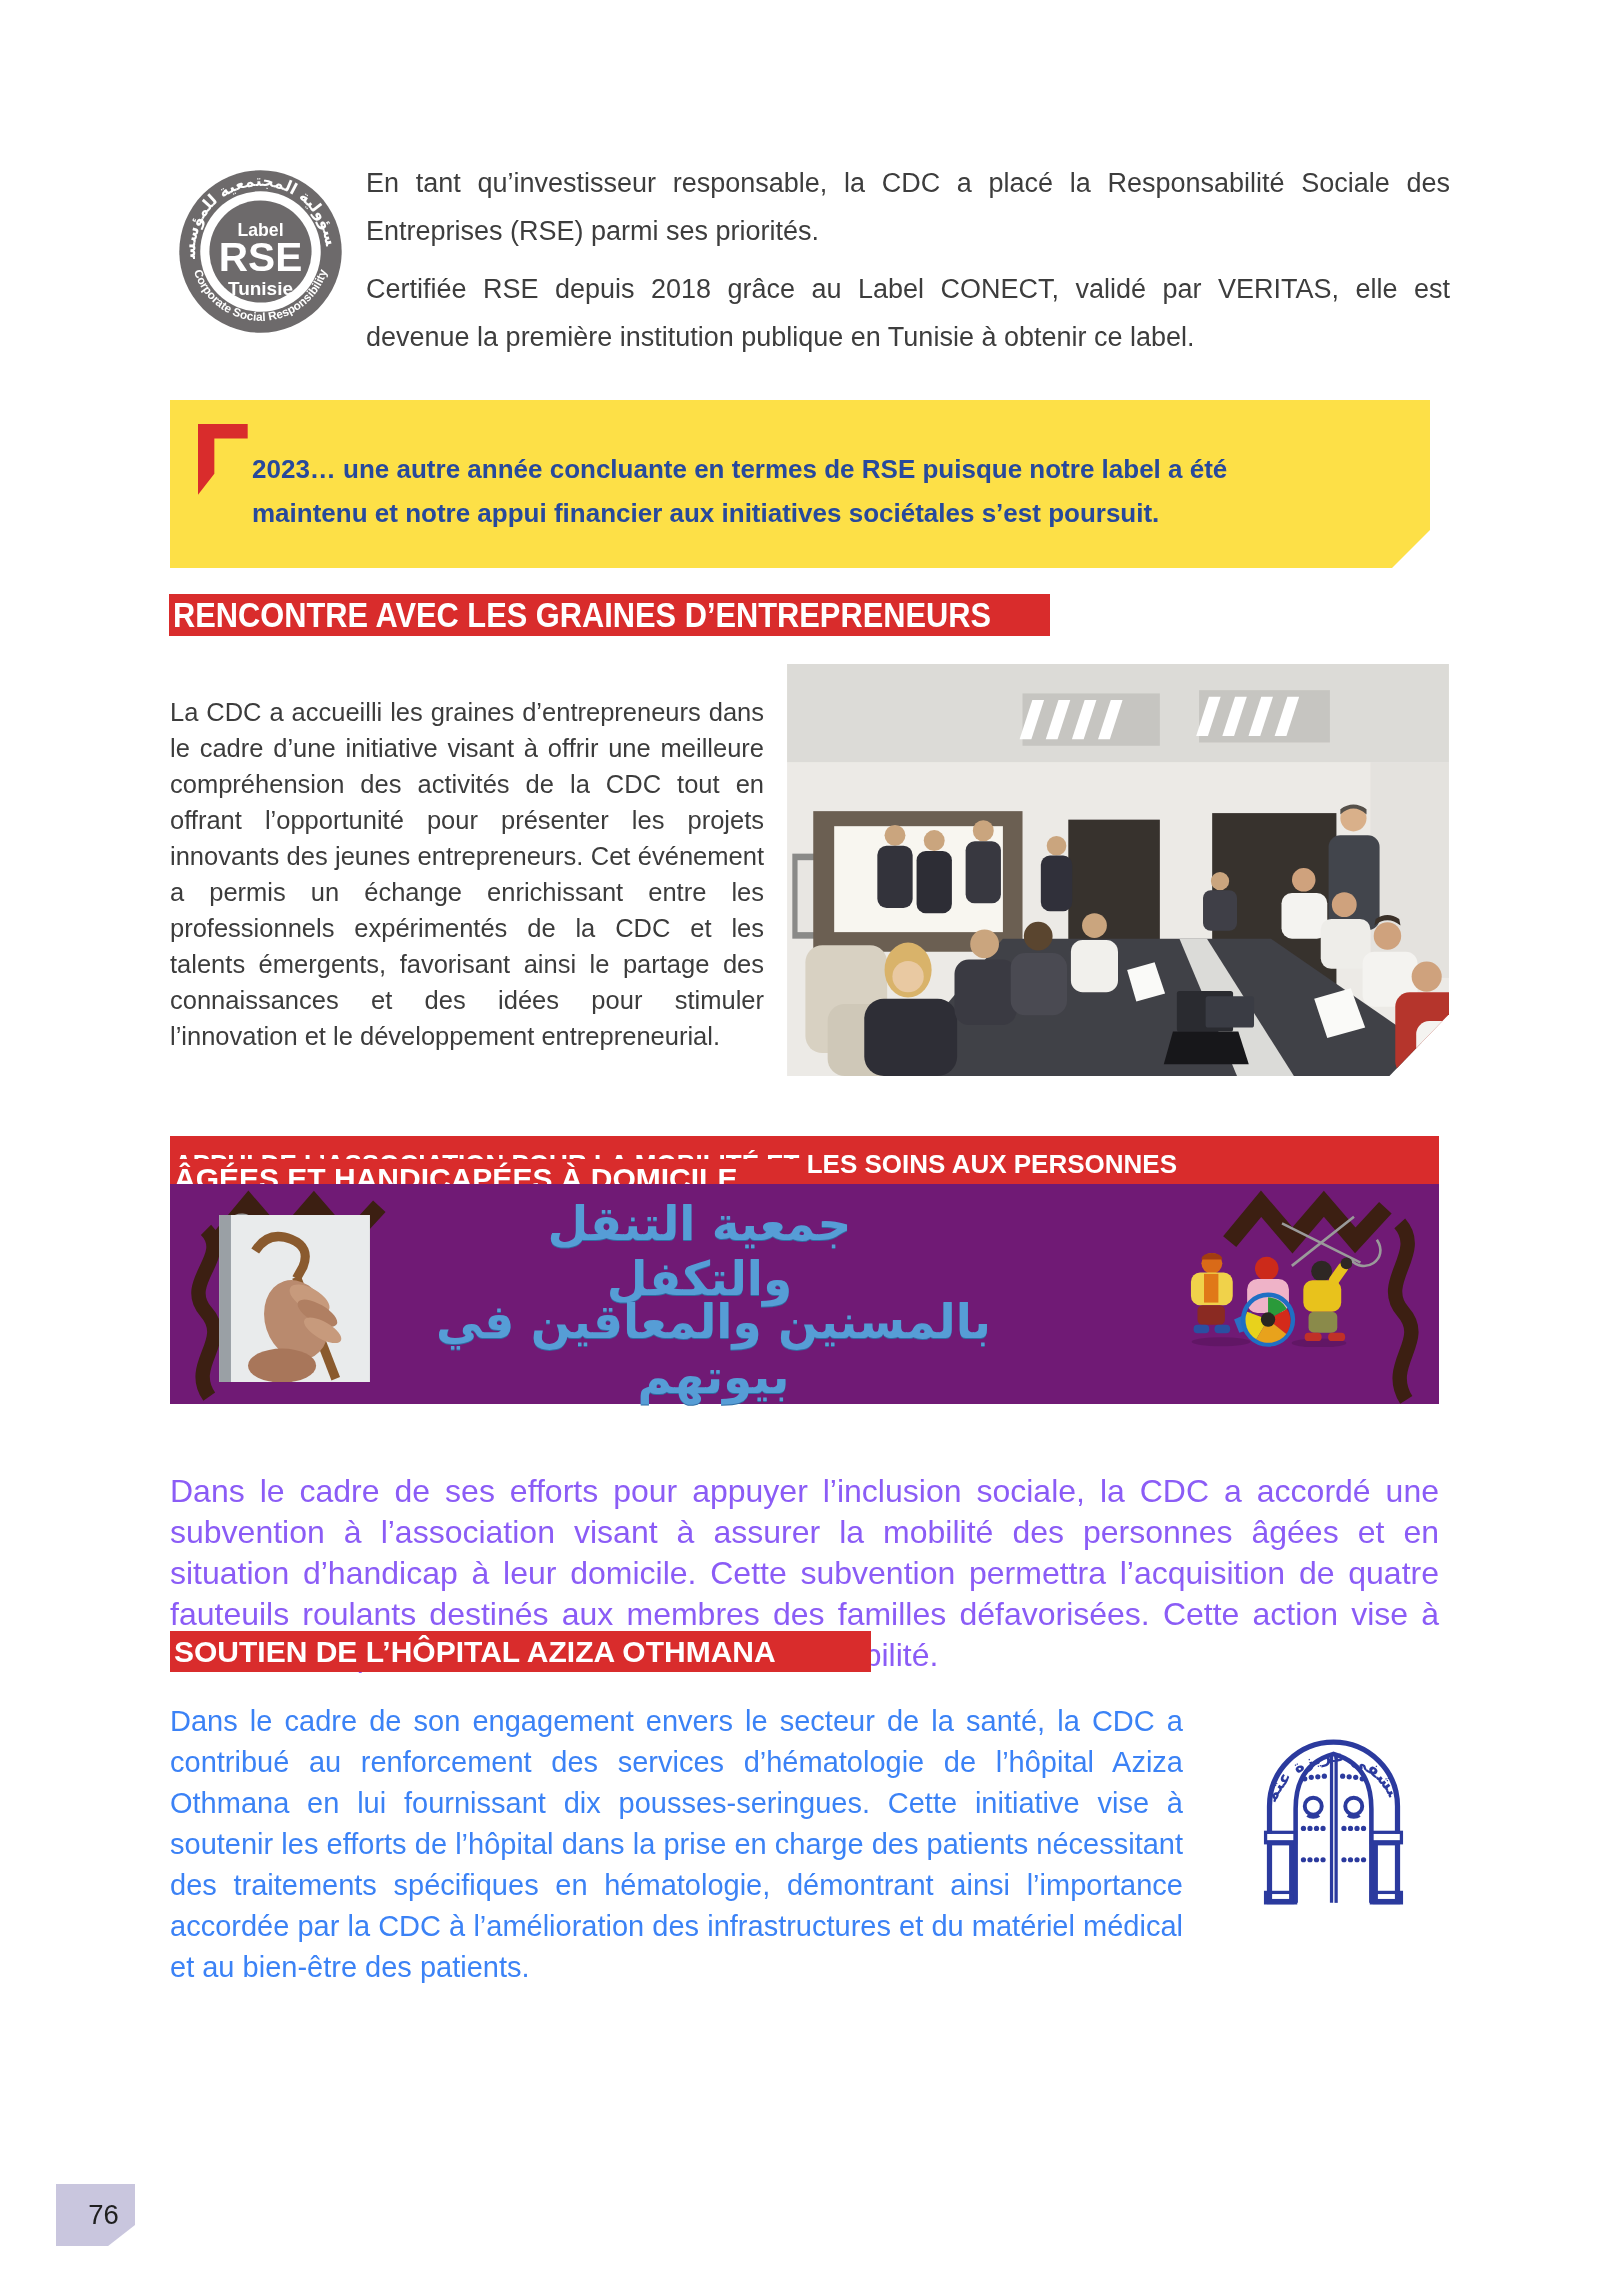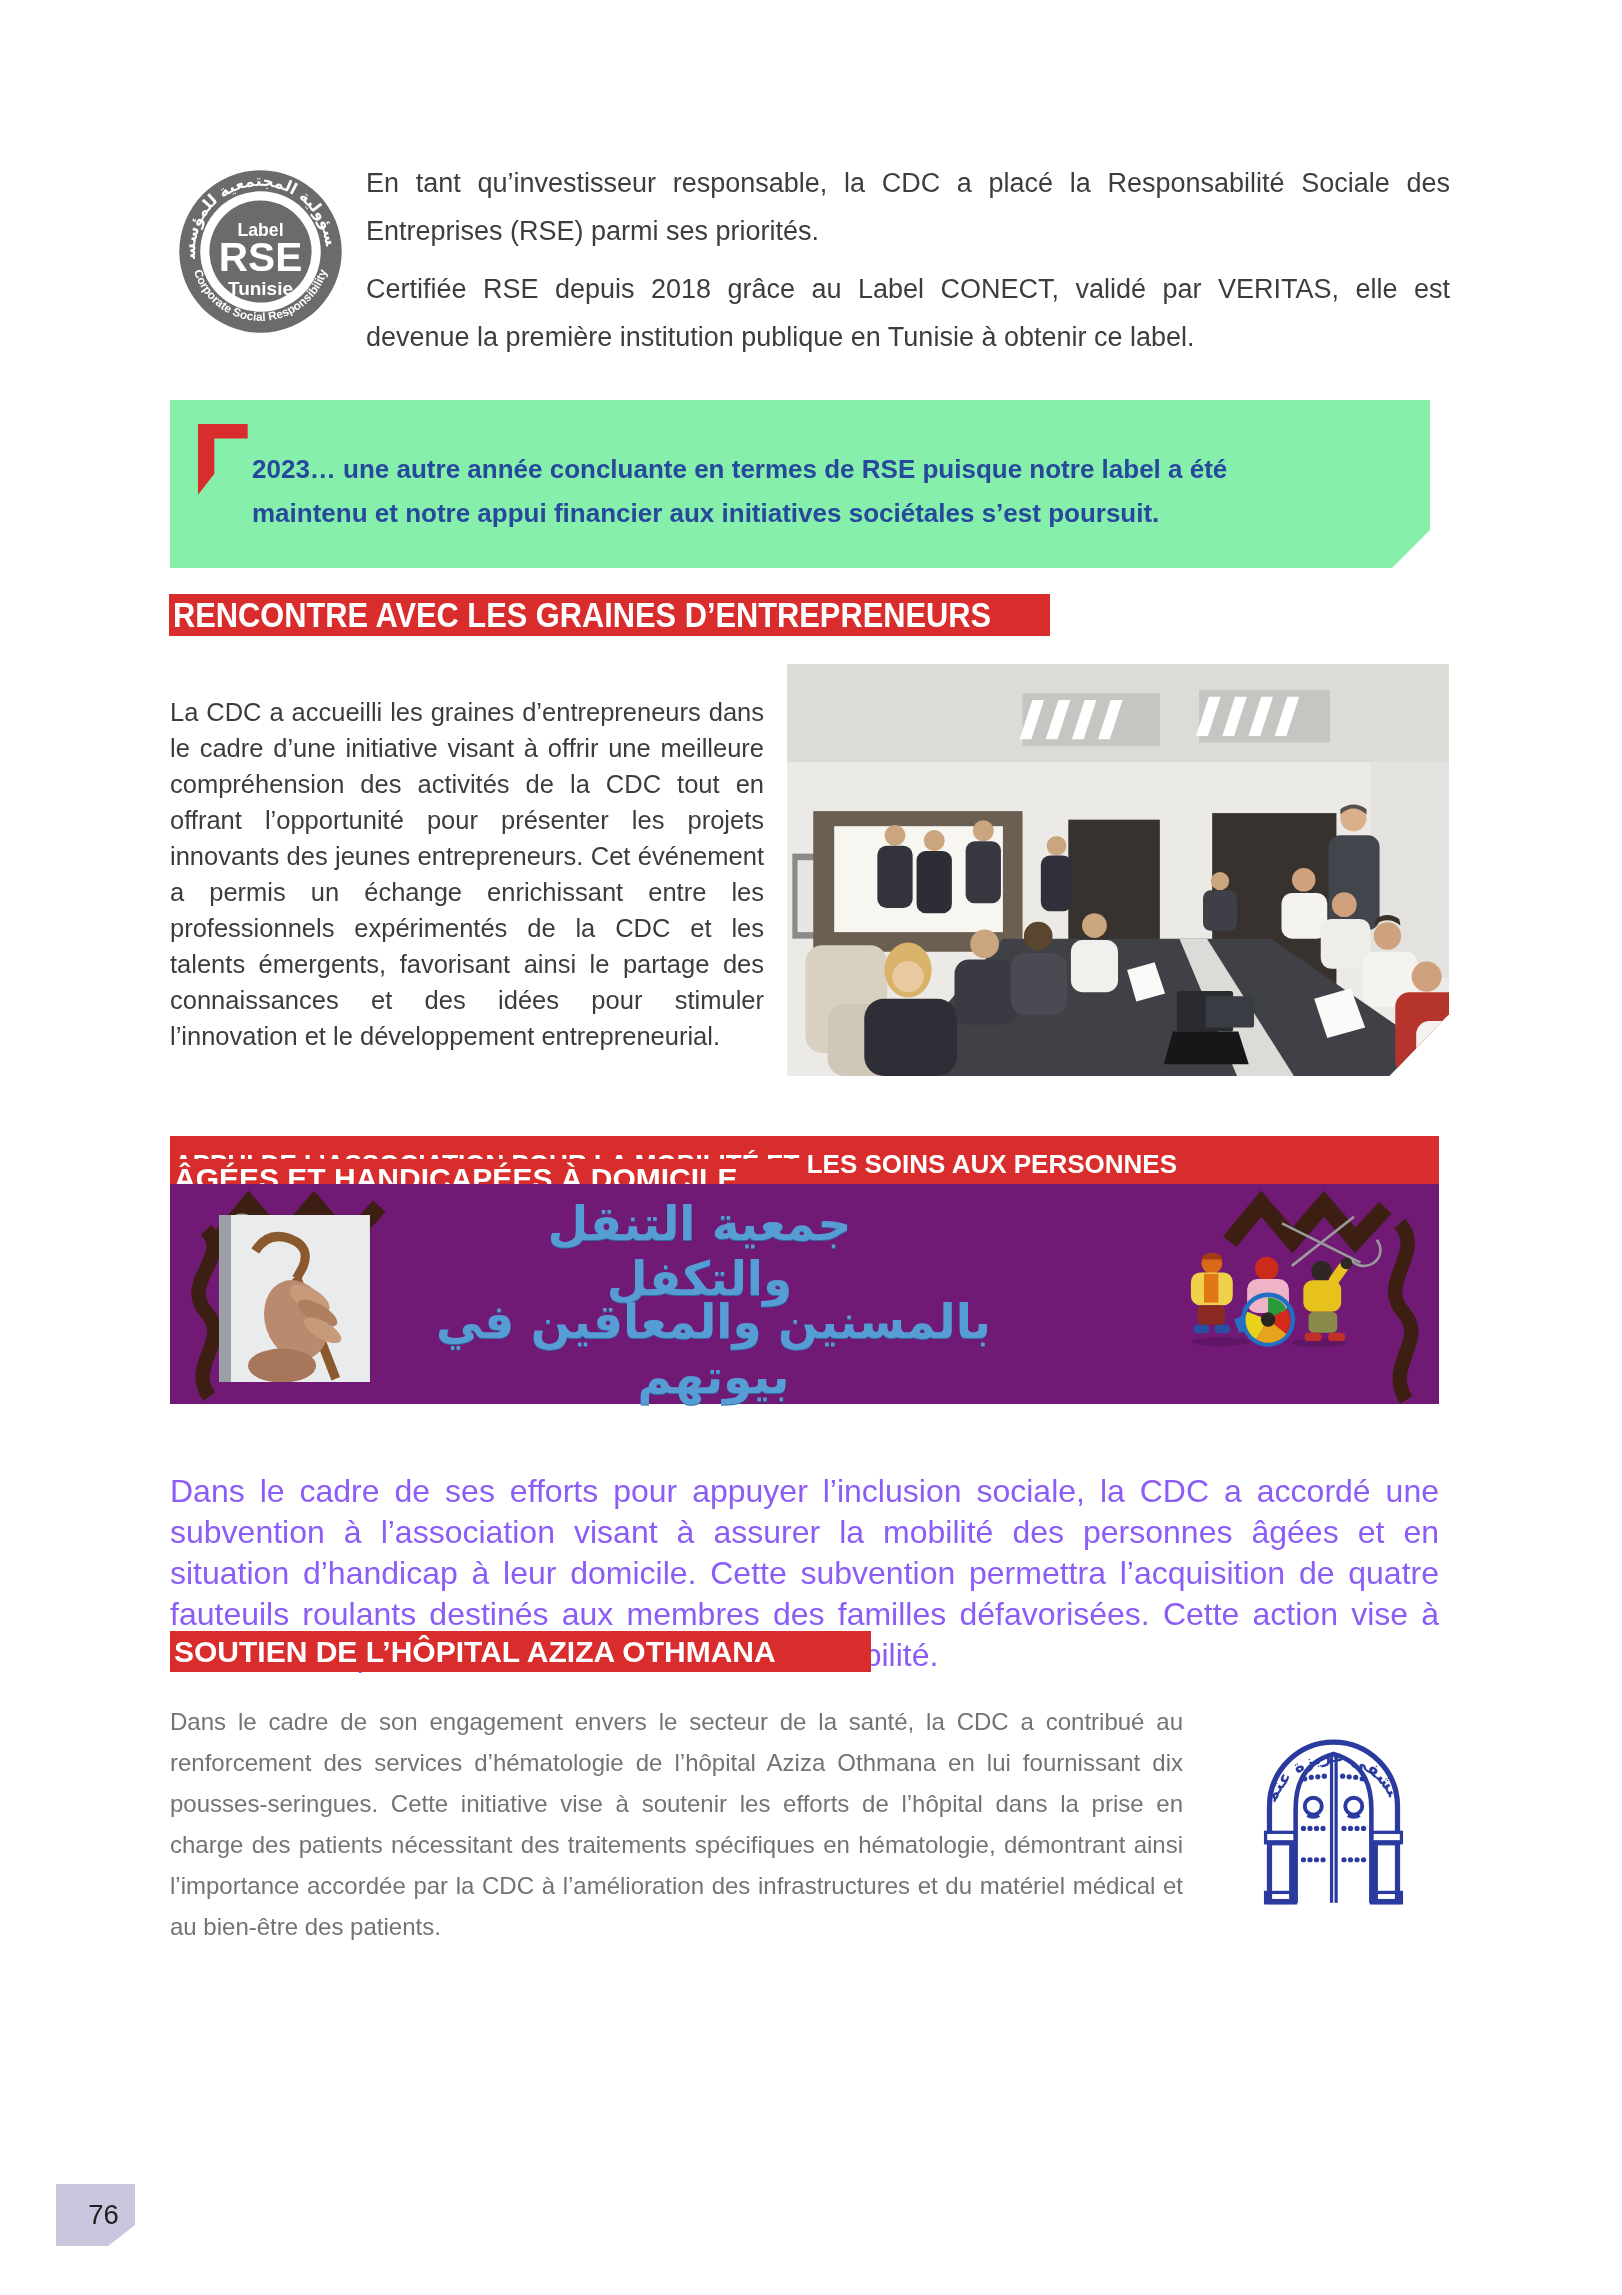--- a/index.html
+++ b/index.html
@@ -6,21 +6,21 @@
   .page{
     position:relative;width:1622px;height:2295px;background:#ffffff;overflow:hidden;
     font-family:"Liberation Sans",sans-serif;color:#3c3c3c;
   }
   .abs{position:absolute;}
   
   .intro-text{left:366px;top:159px;width:1084px;font-size:27px;line-height:48px;text-align:justify;color:#3d3d3d;}
   .intro-text p{margin:0 0 9.8px 0;}
   
   .highlight-box{
-    left:170px;top:400px;width:1260px;height:168px;background:#86efac;
+    left:170px;top:400px;width:1260px;height:168px;background:#fde047;
     clip-path:polygon(0 0,100% 0,100% calc(100% - 38px),calc(100% - 38px) 100%,0 100%);
   }
   .corner-mark{left:28px;top:23.6px;width:51px;height:72px;}
   .highlight-text{
     left:82px;top:47px;width:1067px;font-size:26px;line-height:44px;
     font-weight:bold;color:#27499c;text-align:left;
   }
   
   .banner{
     background:#d92c2c;color:#ffffff;font-weight:bold;display:flex;align-items:center;
@@ -38,21 +38,21 @@
     clip-path:polygon(0 0,100% 0,100% 85%,91% 100%,0 100%);
   }
   
   .assoc-banner{left:170px;top:1184px;width:1269px;height:220px;background:#701a75;}
   .assoc-arabic{position:absolute;font-family:"DejaVu Sans",sans-serif;font-weight:bold;color:#569dd6;
     text-shadow:0 1.3px 0 #2f6da3;}
   .assoc-arabic.l1{left:281px;top:11.8px;width:497px;text-align:center;font-size:47px;}
   .assoc-arabic.l2{left:249px;top:110px;width:589px;text-align:center;font-size:47px;}
   
   .para-assoc{left:170px;top:1471px;width:1269px;font-size:32px;line-height:41px;text-align:justify;color:#8b5cf6;}
-  .para-hopital{left:170px;top:1701px;width:1013px;font-size:24px;line-height:41px;text-align:justify;color:#737373;}
+  .para-hopital{left:170px;top:1701px;width:1013px;font-size:29px;line-height:41px;text-align:justify;color:#3b82f6;}
   
   .page-badge{
     left:56px;top:2184px;width:63px;height:62px;background:#c9c6de;
     clip-path:polygon(0 0,100% 0,100% 66%,66% 100%,0 100%);
     display:flex;align-items:center;justify-content:center;font-size:27.5px;color:#1f1f1f;padding-left:16px;
   }
 </style>
 </head>
 <body>
 

